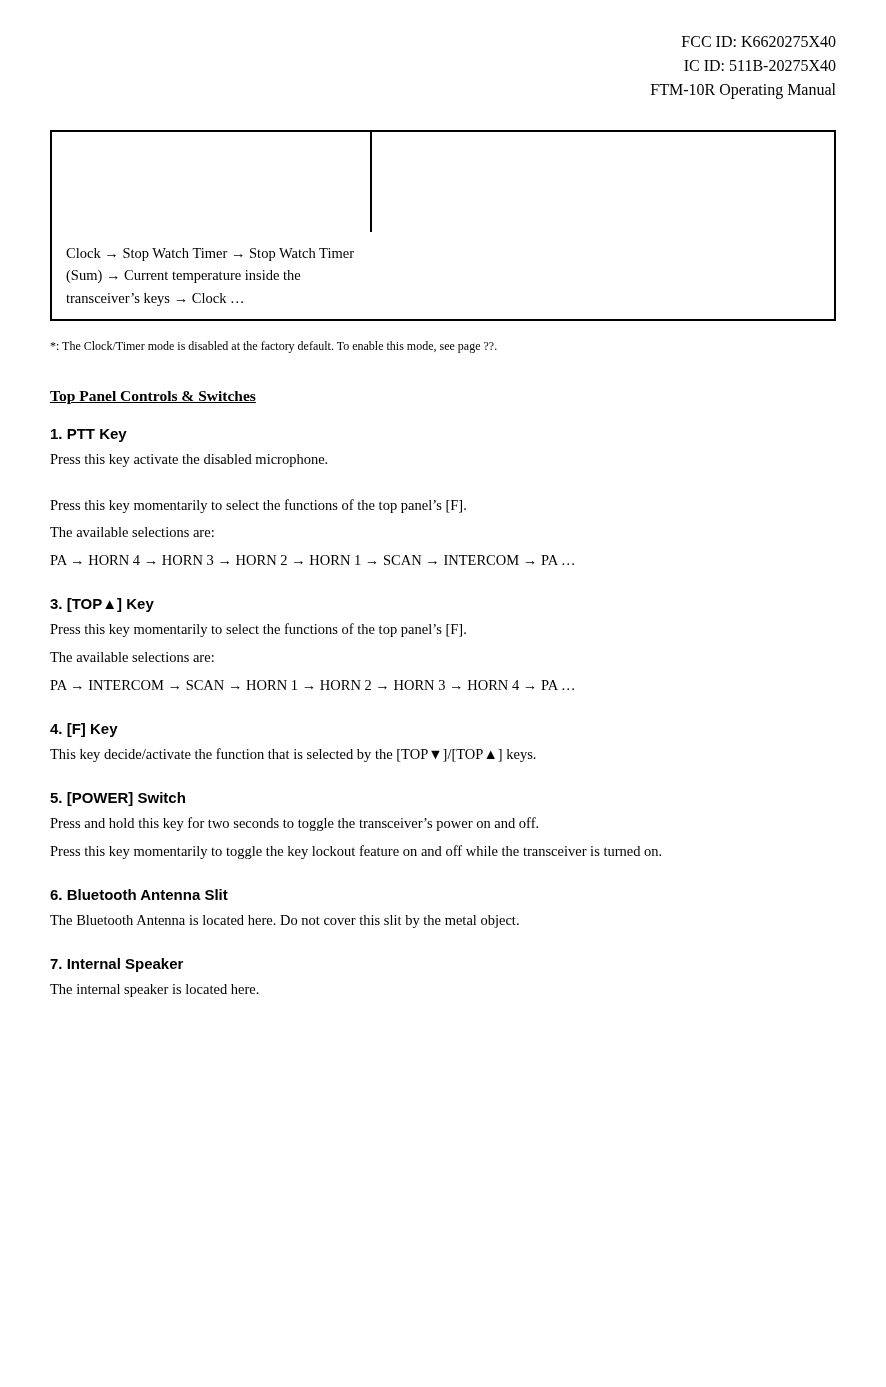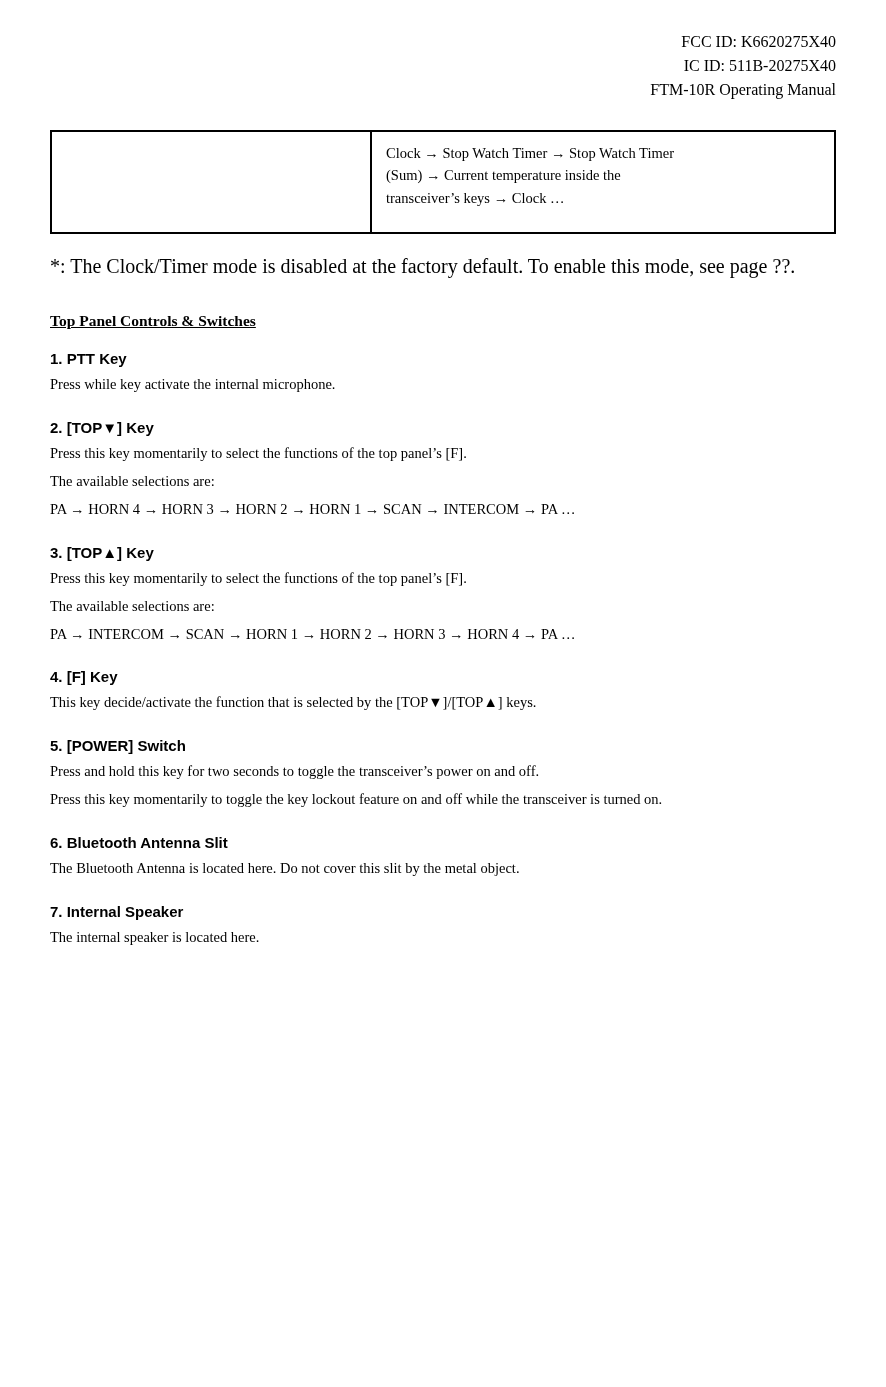--- a/index.html
+++ b/index.html
@@ -22,38 +22,39 @@
       text-align: right;
       margin-bottom: 28px;
       font-size: 16px;
       line-height: 1.5;
     }
 
     .table-section {
       display: flex;
       border: 2px solid #000;
       margin-bottom: 16px;
+      flex-direction: column;
     }
 
     .table-left {
       width: 320px;
       min-height: 100px;
       border-right: 2px solid #000;
       flex-shrink: 0;
     }
 
     .table-right {
       flex: 1;
       padding: 10px 14px;
       font-size: 14.5px;
       line-height: 1.55;
     }
 
     .footnote {
-      font-size: 20px;
+      font-size: 12px;
       line-height: 1.6;
       margin-bottom: 30px;
     }
 
     .section-title {
       font-weight: bold;
       font-size: 15.5px;
       margin-bottom: 20px;
       margin-top: 10px;
       text-decoration: underline;
@@ -98,25 +99,24 @@
 </div>
 
 <div class="footnote">*: The  Clock/Timer  mode  is  disabled  at  the  factory  default.  To  enable  this  mode,  see page ??.</div>
 
 <div class="section-title">Top Panel Controls &amp; Switches</div>
 
 <div id="items-container">
     <div class="item-block">
       <div class="item-heading">1. PTT Key</div>
       <div class="item-body">
-        <p>Press while key activate the internal microphone.</p>
+        <p>Press this key activate the disabled microphone.</p>
       </div>
     </div>
     <div class="item-block">
-      <div class="item-heading">2. [TOP▼] Key</div>
       <div class="item-body">
         <p>Press this key momentarily to select the functions of the top panel’s [F].</p>
         <p>The available selections are:</p>
         <p>PA → HORN 4 → HORN 3 → HORN 2 → HORN 1 → SCAN → INTERCOM → PA …</p>
       </div>
     </div>
     <div class="item-block">
       <div class="item-heading">3. [TOP▲] Key</div>
       <div class="item-body">
         <p>Press this key momentarily to select the functions of the top panel’s [F].</p>

